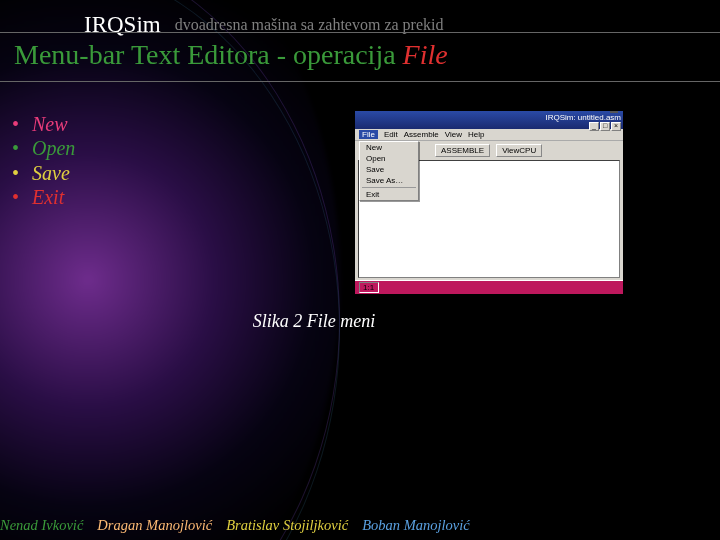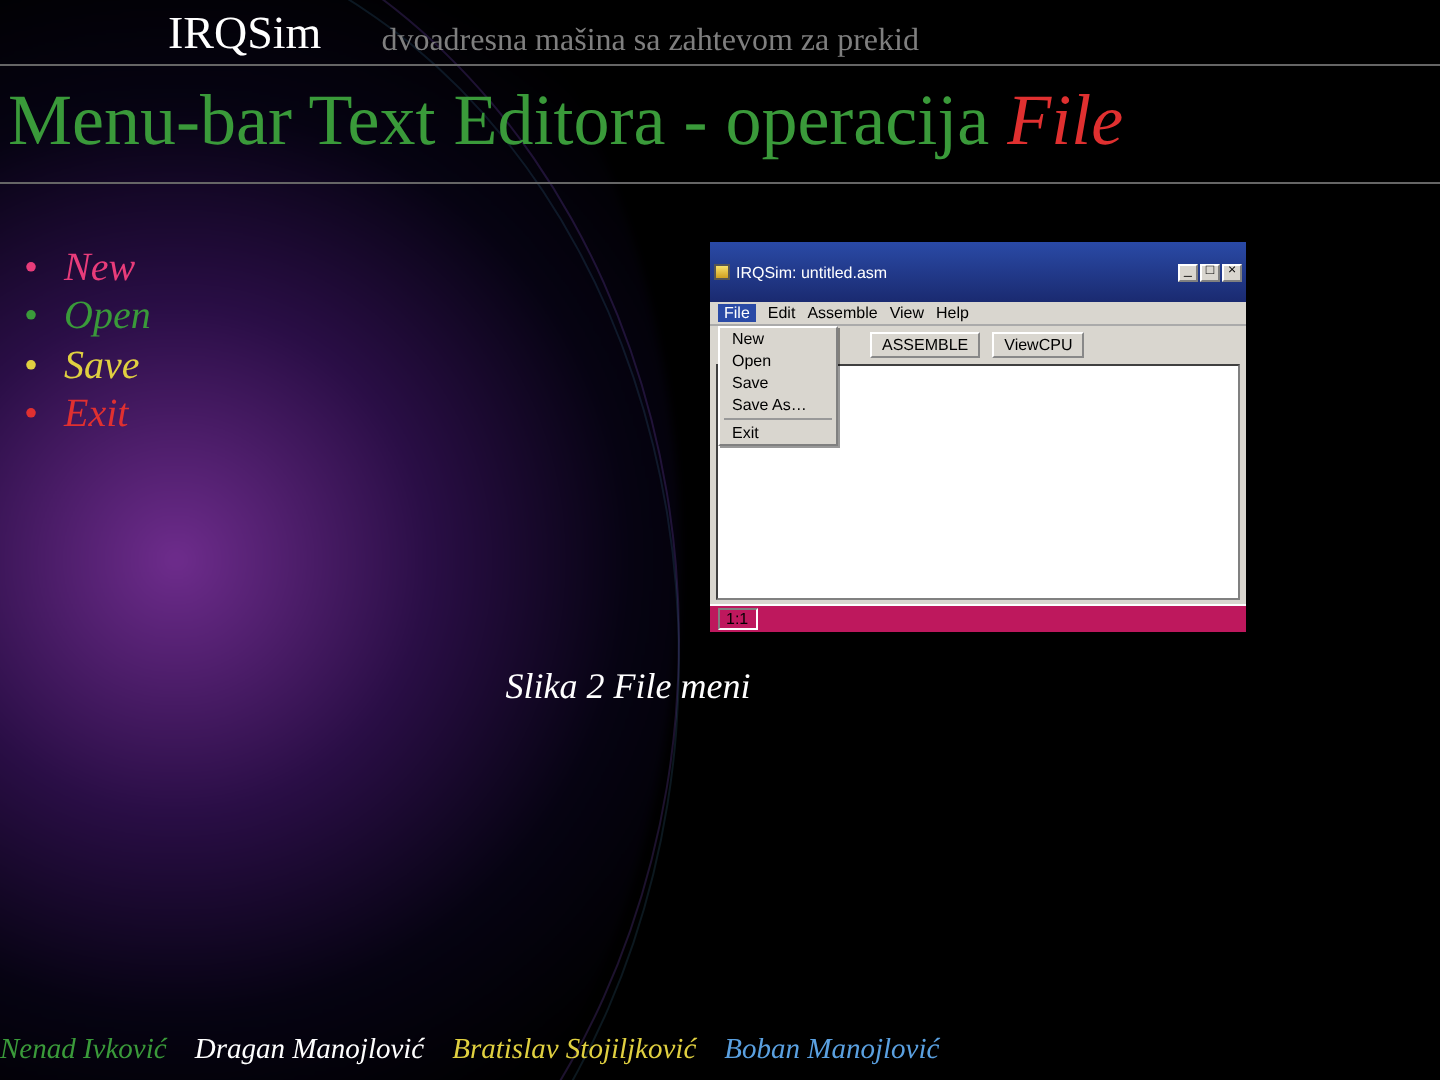--- a/index.html
+++ b/index.html
@@ -44,42 +44,42 @@
     width: 600px;
     height: 740px;
     border-radius: 50%;
     border: 1px solid rgba(100,200,255,0.12);
     z-index: 0;
   }
   .header {
     position: relative;
     z-index: 2;
     display: flex;
-    align-items: flex-end;
+    align-items: center;
     padding: 20px 8px 2px 84px;
     height: 32px;
   }
   .brand {
     color: #fff;
     font-size: 23px;
     font-family: 'Times New Roman', serif;
   }
   .subtitle {
     color: #7f7f7f;
     font-size: 16px;
-    margin-left: 30px;
+    margin-left: 14px;
     font-family: Georgia, serif;
   }
   .title-row {
     position: relative;
     z-index: 2;
     border-top: 1px solid #666;
     border-bottom: 1px solid #666;
-    padding: 6px 0 10px 4px;
-    font-size: 36px;
+    padding: 6px 0 10px 14px;
+    font-size: 28px;
     font-family: 'Times New Roman', serif;
   }
   .title-row .t1 { color: #3a9a3a; }
   .title-row .t2 { color: #e03030; font-style: italic; }
 
   .content {
     position: relative;
     z-index: 2;
     display: flex;
     padding: 26px 6px 0 6px;
@@ -122,24 +122,25 @@
     background: #d9d6cf;
     border: 1px solid #000;
     font-family: Tahoma, Arial, sans-serif;
     font-size: 8px;
     color: #000;
   }
   .app-titlebar {
     background: linear-gradient(#2a4aa6, #1a2a70);
     color: #fff;
     display: flex;
-    align-items: center;
-    height: 30px;
+    align-items: flex-end;
+    height: 18px;
     padding: 0 2px;
     font-size: 8px;
+    flex-direction: column;
   }
   .app-titlebar .icon {
     width: 8px; height: 8px; margin-right: 3px;
     background: linear-gradient(#f7e06a,#d0a020);
     border: 0.5px solid #555;
   }
   .app-titlebar .title-text { flex: 1; white-space: nowrap; }
   .winbtns { display: flex; gap: 1px; }
   .winbtn {
     width: 10px; height: 9px;
@@ -234,21 +235,21 @@
     width: 100%;
     z-index: 2;
     display: flex;
     justify-content: flex-start;
     gap: 14px;
     font-family: Georgia, serif;
     font-style: italic;
     font-size: 14.5px;
   }
   .a1 { color: #3a9a3a; }
-  .a2 { color: #ffffff; }
+  .a2 { color: #fdba74; }
   .a3 { color: #e0d040; }
   .a4 { color: #5aa0e0; }
 </style>
 </head>
 <body>
 
 <div class="bg-curve"></div>
 <div class="bg-curve2"></div>
 <div class="bg-curve3"></div>
 

